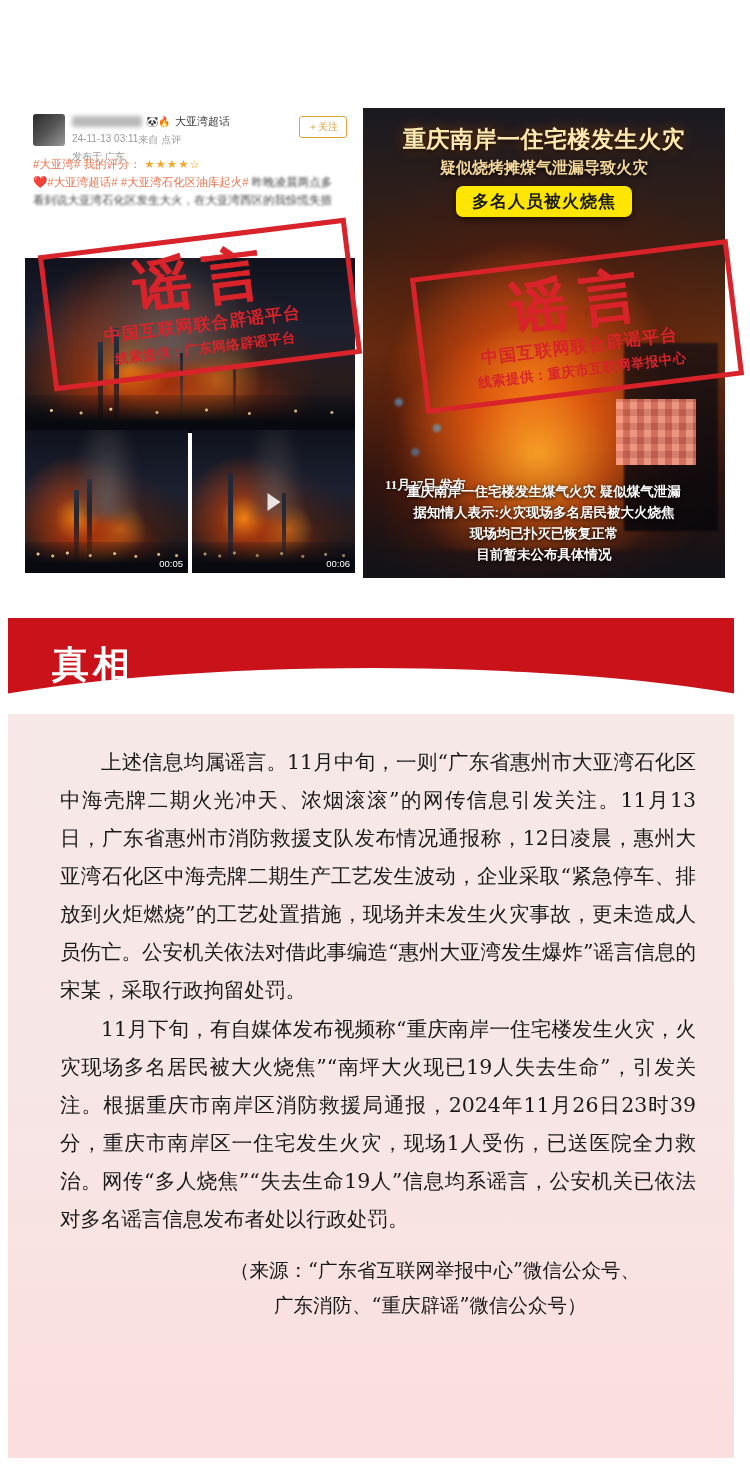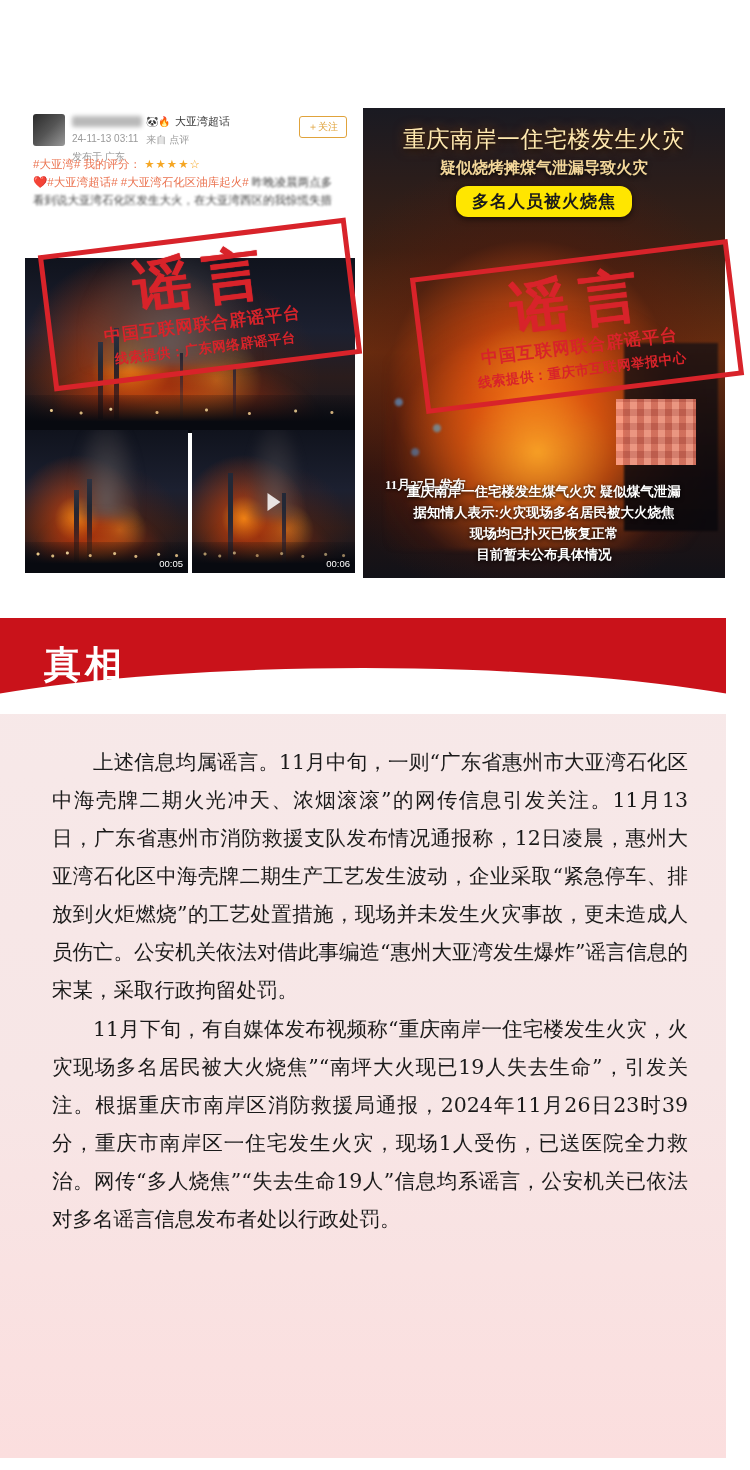--- a/index.html
+++ b/index.html
@@ -79,21 +79,20 @@
   }
   .wb-supertopic {
     font-size: 11px;
     color: #3a3a3a;
   }
   .wb-meta {
     margin-top: 4px;
     font-size: 10px;
     color: #9a9a9a;
     display: flex;
-    gap: 8px;
   }
   .wb-meta2 {
     margin-top: 3px;
     font-size: 10px;
     color: #9a9a9a;
   }
   .wb-follow {
     flex: 0 0 auto;
     border: 1px solid #e0a33c;
     color: #e0a33c;
@@ -260,21 +259,21 @@
       repeating-linear-gradient(0deg, rgba(255,190,170,.4) 0 7px, rgba(200,110,95,.4) 7px 14px);
     background-blend-mode: multiply;
   }
   .poster-title {
     position: absolute;
     top: 16px;
     left: 0; right: 0;
     text-align: center;
     color: #ffe9b0;
     font-size: 23px;
-    font-weight: normal;
+    font-weight: bold;
     letter-spacing: .5px;
     text-shadow: 0 2px 5px rgba(0,0,0,.85), 0 0 12px rgba(255,120,0,.5);
     font-family: "DejaVu Sans", "Liberation Sans", sans-serif;
   }
   .poster-sub {
     position: absolute;
     top: 50px;
     left: 0; right: 0;
     text-align: center;
     color: #f3d79a;
@@ -285,21 +284,21 @@
   .poster-badge {
     position: absolute;
     top: 78px;
     left: 50%;
     transform: translateX(-50%);
     background: #ffe600;
     color: #1a1a1a;
     font-size: 17px;
     font-weight: bold;
     padding: 4px 16px;
-    border-radius: 12px;
+    border-radius: 7px;
     letter-spacing: 1px;
     box-shadow: 0 2px 6px rgba(0,0,0,.6);
   }
   .poster-date {
     position: absolute;
     left: 22px;
     top: 368px;
     color: #ffffff;
     font-size: 13px;
     font-weight: bold;
@@ -360,21 +359,21 @@
   .stamp-right {
     left: 392px;
     top: 150px;
     width: 320px;
     padding: 10px 6px 10px 6px;
   }
 
   
   .truth-panel {
     position: absolute;
-    left: 0;
+    left: 8px;
     top: 618px;
     width: 726px;
     height: 840px;
     background: linear-gradient(180deg,#f7e9e9 0%, #f7e6e6 55%, #fbdede 100%);
     overflow: hidden;
   }
   .truth-header {
     position: relative;
     width: 100%;
     height: 96px;
@@ -535,14 +534,18 @@
 
 <div class="truth-panel">
   <div class="truth-header">
     <div class="truth-header-wave2"></div>
     <div class="truth-header-wave"></div>
     <div class="truth-title">真相</div>
   </div>
   <div class="truth-body">
     <p>上述信息均属谣言。11月中旬，一则“广东省惠州市大亚湾石化区中海壳牌二期火光冲天、浓烟滚滚”的网传信息引发关注。11月13日，广东省惠州市消防救援支队发布情况通报称，12日凌晨，惠州大亚湾石化区中海壳牌二期生产工艺发生波动，企业采取“紧急停车、排放到火炬燃烧”的工艺处置措施，现场并未发生火灾事故，更未造成人员伤亡。公安机关依法对借此事编造“惠州大亚湾发生爆炸”谣言信息的宋某，采取行政拘留处罚。</p>
     <p>11月下旬，有自媒体发布视频称“重庆南岸一住宅楼发生火灾，火灾现场多名居民被大火烧焦”“南坪大火现已19人失去生命”，引发关注。根据重庆市南岸区消防救援局通报，2024年11月26日23时39分，重庆市南岸区一住宅发生火灾，现场1人受伤，已送医院全力救治。网传“多人烧焦”“失去生命19人”信息均系谣言，公安机关已依法对多名谣言信息发布者处以行政处罚。</p>
+    <div class="truth-source">
+      <div class="l1">（来源：“广东省互联网举报中心”微信公众号、</div>
+      <div class="l2">广东消防、“重庆辟谣”微信公众号）</div>
+    </div>
   </div>
 </div>
 
 </body></html>

